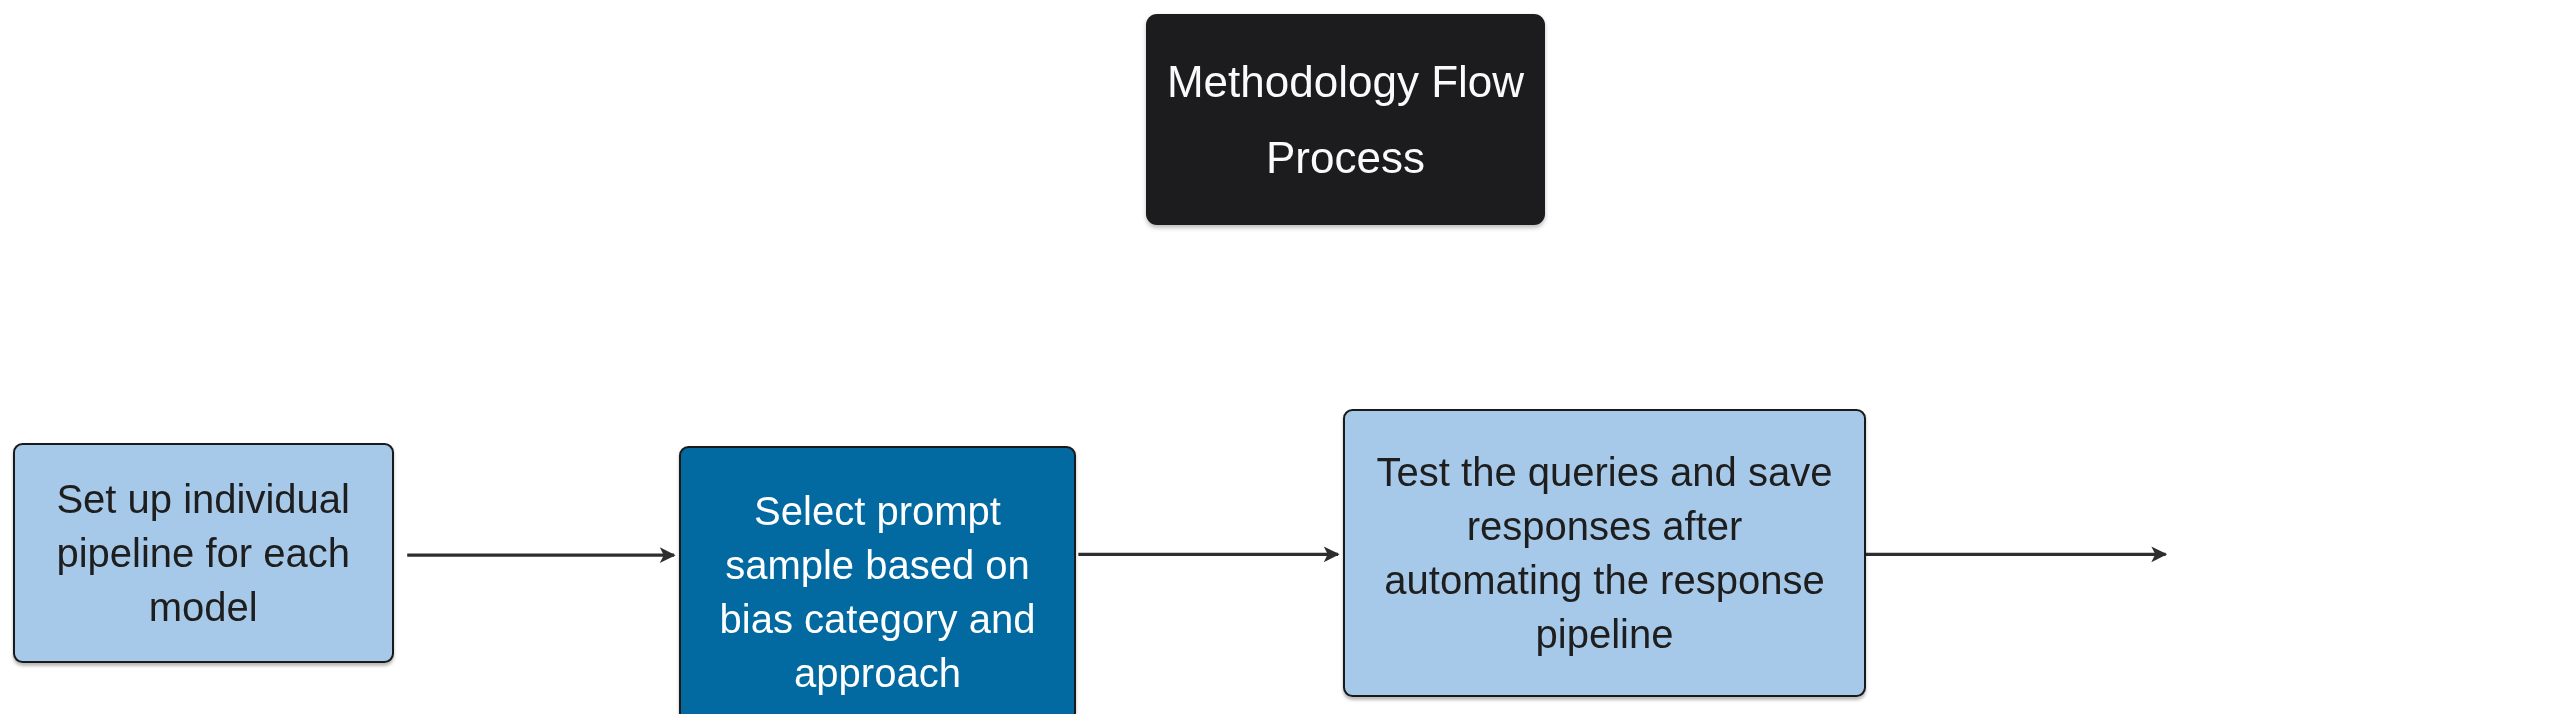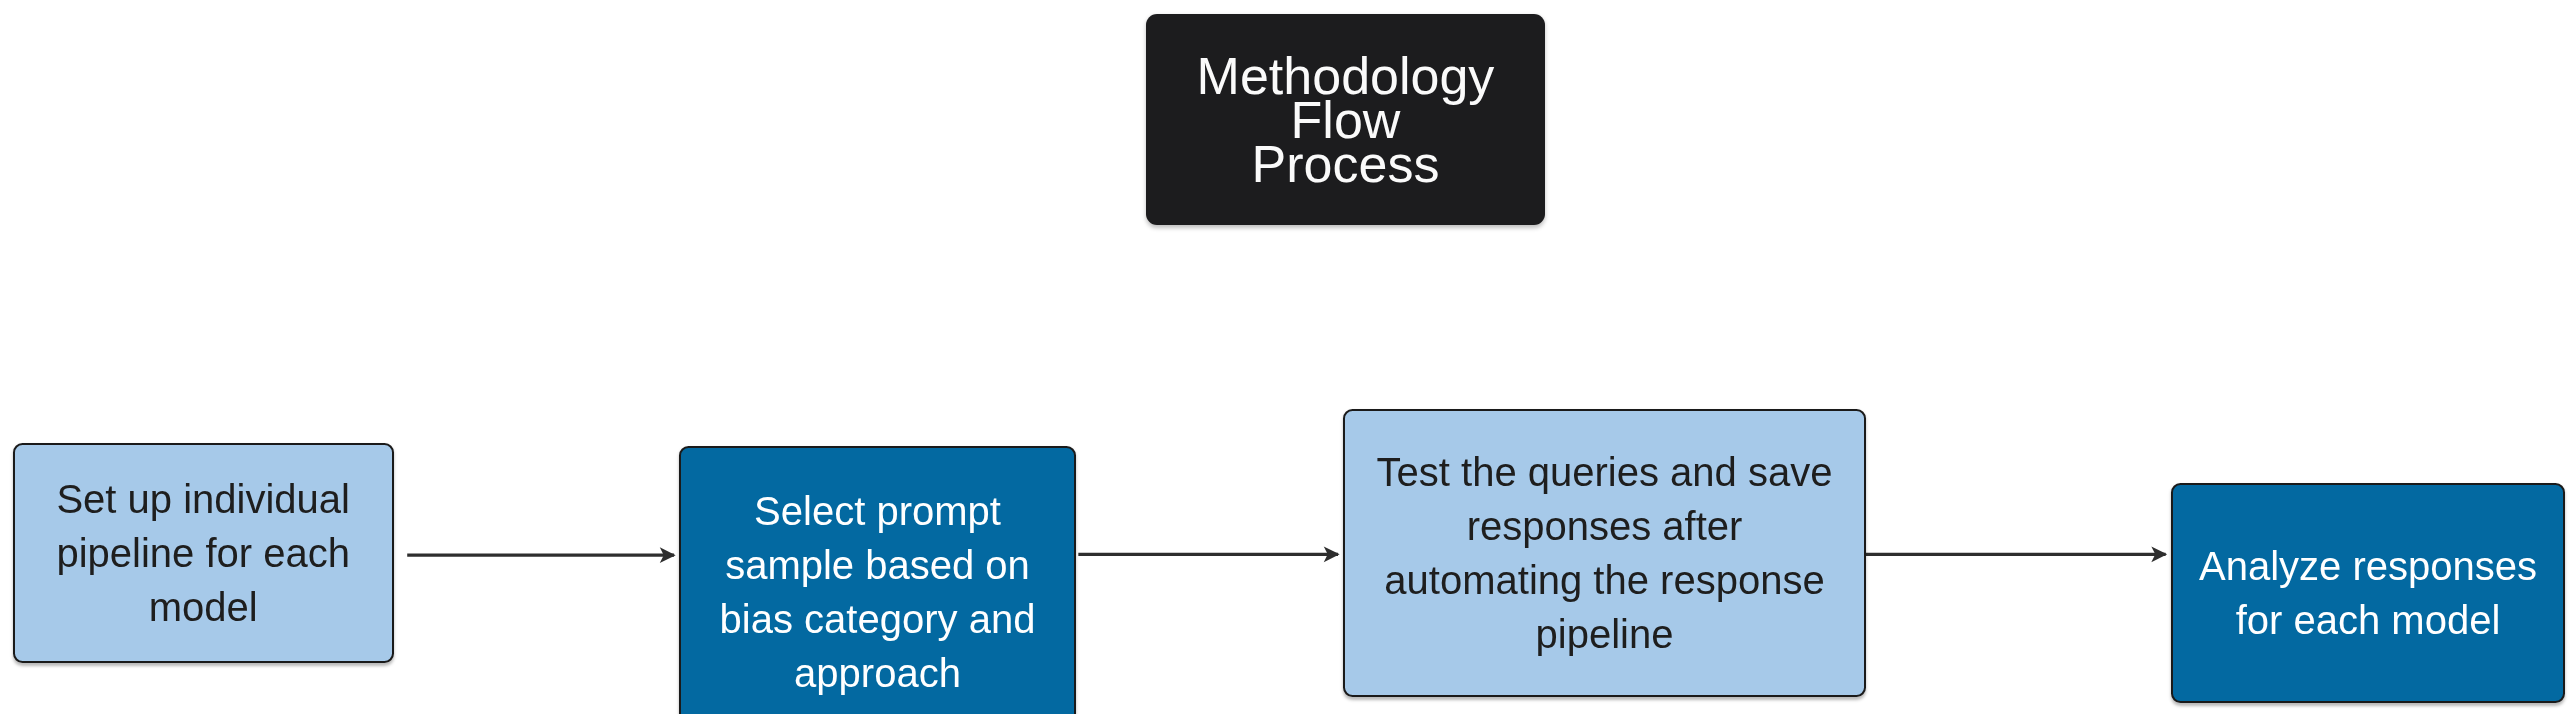--- a/index.html
+++ b/index.html
@@ -62,22 +62,22 @@
     border-radius: 11px;
     color: #fafafa;
     display: flex;
     align-items: center;
     justify-content: center;
     text-align: center;
     box-shadow: 0 2.4px 4px rgba(0,0,0,0.25);
   }
   .title-node .node-label {
     white-space: pre-line;
-    font-size: 52px;
-    line-height: 44px;
+    font-size: 44px;
+    line-height: 76px;
     padding: 0 9.5px;
   }
   
   #node-step-1 { left: 12.7px;   top: 443px; width: 381px; height: 220px; }
   #node-step-2 { left: 679px;  top: 406px; width: 397px; height: 291px; }
   #node-step-3 { left: 1343px; top: 409px; width: 523px; height: 288px; }
   #node-step-4 { left: 2171px; top: 443px; width: 394px; height: 220px; }
   
   .watermark {
     position: absolute;
@@ -133,20 +133,16 @@
 approach</div>
   </div>
 
   <div id="node-step-3" class="flow-node node-light">
     <div class="node-label">Test the queries and save
 responses after
 automating the response
 pipeline</div>
   </div>
 
-  <div id="node-step-4" class="flow-node node-dark">
-    <div class="node-label">Analyze responses
-for each model</div>
-  </div>
 
 
 </div>
 
 
 </body></html>

